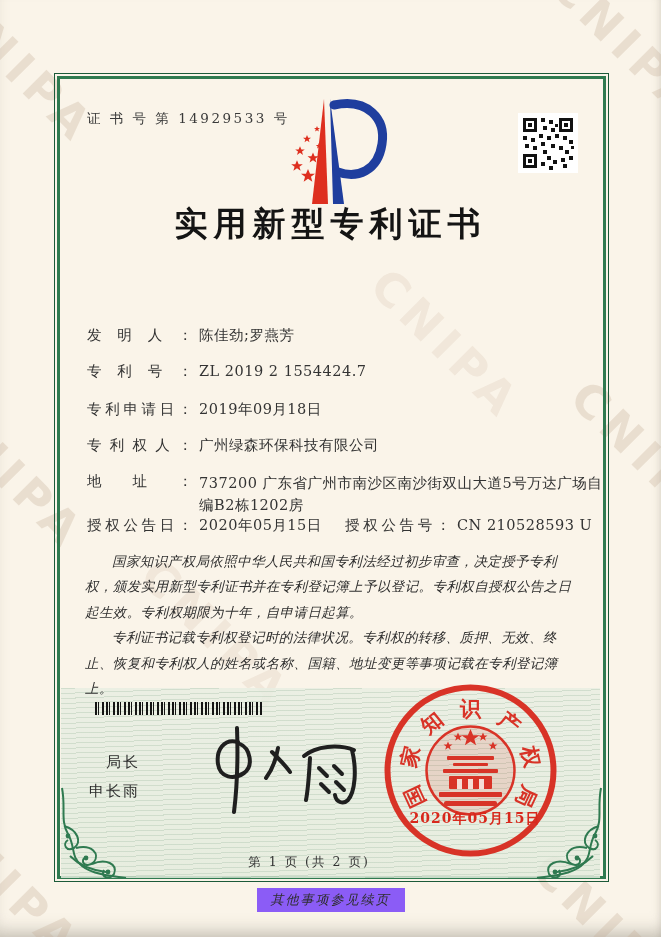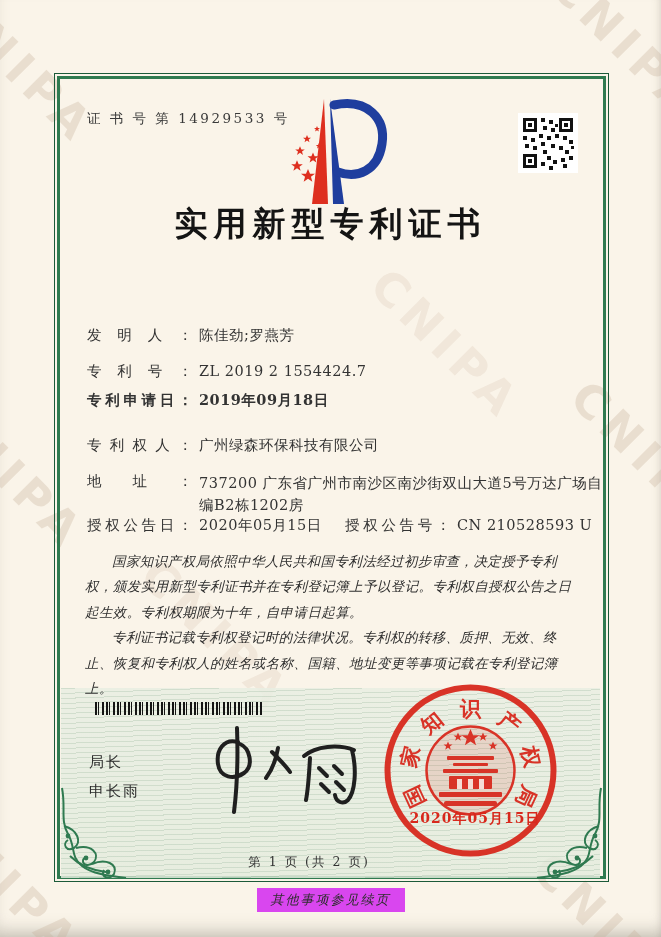--- a/index.html
+++ b/index.html
@@ -28,26 +28,26 @@
   .lbl{display:inline-block;width:106px;text-align:justify;text-align-last:justify;letter-spacing:.5px;}
   .val{margin-left:6px;letter-spacing:.5px;}
   .addr-val{display:inline-block;vertical-align:top;margin-left:6px;width:408px;white-space:normal;line-height:1.55;letter-spacing:.5px;}
   .paras{position:absolute;left:85px;top:549px;width:498px;font-size:13.5px;line-height:1.88;
          color:#2e2e2e;font-style:italic;letter-spacing:.4px;}
   .paras p{margin:0;text-indent:2em;}
   .barcode{position:absolute;left:95px;top:702px;width:168px;height:13px;
       background:repeating-linear-gradient(90deg,#151515 0 2px,transparent 2px 3px,#151515 3px 4px,
                  transparent 4px 7px,#151515 7px 9px,transparent 9px 11px);}
   .officer{position:absolute;left:89px;top:748px;font-family:"DejaVu Sans","Liberation Sans",sans-serif;
-           font-size:15px;color:#2c2c2c;line-height:1.9;letter-spacing:2px;}
+           font-size:15px;color:#2c2c2c;line-height:1.9;letter-spacing:2px;text-align:right;}
   .seal-date{position:absolute;left:400px;top:810px;width:150px;text-align:center;
              color:#d8281c;font-weight:700;font-size:14px;letter-spacing:1px;}
   .pagefoot{position:absolute;left:0;top:854px;width:618px;text-align:center;font-size:12.5px;color:#333;letter-spacing:2px;}
   .contnote{position:absolute;left:0;top:888px;width:661px;text-align:center;}
-  .contnote span{display:inline-block;background:#d946ef;padding:3px 14px;font-size:13px;
+  .contnote span{display:inline-block;background:#8b5cf6;padding:3px 14px;font-size:13px;
                  font-style:italic;color:#2e2e2e;letter-spacing:2px;}
 </style>
 </head>
 <body>
 
 <div class="page">
 
   <div class="wm" style="left:-28px;top:-18px;">CNIPA</div>
   <div class="wm" style="left:578px;top:-42px;">CNIPA</div>
   <div class="wm" style="left:-38px;top:388px;">CNIPA</div>
@@ -155,21 +155,21 @@
   </svg>
 
   <div class="abs title" style="top:202px;left:0;">实用新型专利证书</div>
 
   <div class="row" style="top:326px;">
     <span class="lbl">发明人：</span><span class="val">陈佳劲;罗燕芳</span>
   </div>
   <div class="row" style="top:362px;">
     <span class="lbl">专利号：</span><span class="val">ZL 2019 2 1554424.7</span>
   </div>
-  <div class="row" style="top:391px;font-weight:bold;">
+  <div class="row" style="top:400px;">
     <span class="lbl">专利申请日：</span><span class="val">2019年09月18日</span>
   </div>
   <div class="row" style="top:436px;">
     <span class="lbl">专利权人：</span><span class="val">广州绿森环保科技有限公司</span>
   </div>
   <div class="row" style="top:472px;">
     <span class="lbl">地址：</span><span class="addr-val">737200 广东省广州市南沙区南沙街双山大道5号万达广场自编B2栋1202房</span>
   </div>
   <div class="row" style="top:516px;">
     <span class="lbl">授权公告日：</span><span class="val">2020年05月15日</span>

